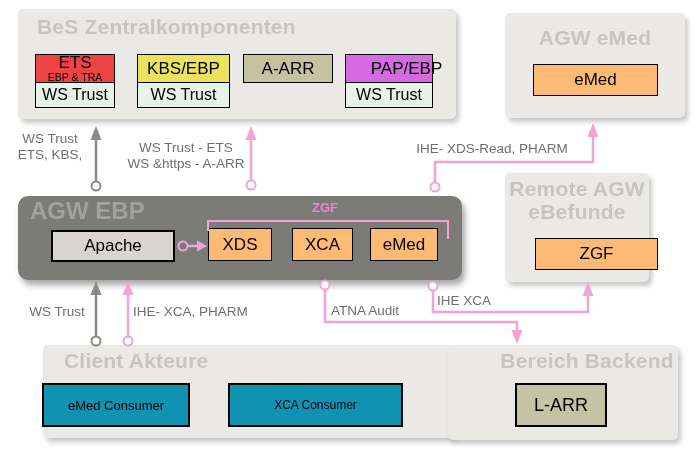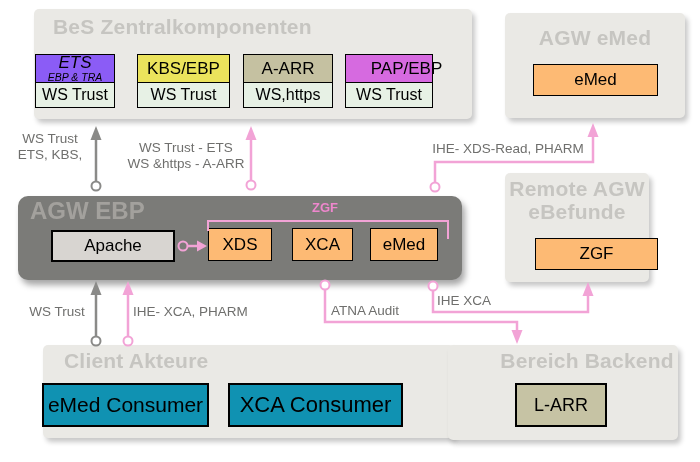--- a/index.html
+++ b/index.html
@@ -24,21 +24,21 @@
   }
   .agw-ebp-title{
     position:absolute;left:12px;top:1px;font-weight:bold;font-size:24px;color:#a3a19d;
   }
   
   .box{
     position:absolute;border:1.5px solid #000;display:flex;align-items:center;
     justify-content:center;font-size:17px;color:#000;text-align:center;
   }
   .stack-top{flex-direction:column;line-height:1.05;}
-  .bg-green{background:#8b5cf6;font-style:italic;}
+  .bg-green{background:#ef4444;}
   .bg-yellow{background:#ebe35c;}
   .bg-khaki{background:#c5c1a1;}
   .bg-magenta{background:#d66ae0;padding-left:35px;}
   .bg-pale{background:#e7f1e5;}
   .bg-pink{background:#fdba74;}
   .bg-teal{background:#1092b2;border-width:2px;}
   .bg-larr{background:#c6c3a4;border-width:2px;}
   .bg-apache{background:#d8d5d1;border-width:2px;}
   .sub-line{font-size:10.5px;text-align:right;}
   .zgf-label{
@@ -52,21 +52,21 @@
   }
   .conn-label.center{text-align:center;}
   
   .overlay{position:absolute;left:0;top:0;width:700px;height:462px;z-index:5;pointer-events:none;}
 </style>
 </head>
 <body>
 
 <div class="canvas">
 
-  <div class="panel" style="left:18px;top:9px;width:438px;height:110px;margin-left:16px;">
+  <div class="panel" style="left:18px;top:9px;width:438px;height:110px;">
     <div class="panel-title" style="left:19px;top:6px;">BeS Zentralkomponenten</div>
   </div>
 
   <div class="panel" style="left:505px;top:13px;width:180px;height:105px;">
     <div class="panel-title centered" style="top:13px;">AGW eMed</div>
   </div>
 
   <div class="panel" style="left:505px;top:173px;width:144px;height:109px;">
     <div class="panel-title centered" style="top:4px;line-height:23px;">
       <div>Remote AGW</div>
@@ -89,49 +89,48 @@
   <div class="box stack-top bg-green" style="left:35px;top:54px;width:80px;height:29px;">
     <div>ETS</div>
     <div class="sub-line">EBP &amp; TRA</div>
   </div>
   <div class="box bg-pale" style="left:35px;top:81.5px;width:80px;height:26px;font-size:16px;">WS Trust</div>
 
   <div class="box bg-yellow" style="left:137px;top:54px;width:93px;height:29px;">KBS/EBP</div>
   <div class="box bg-pale" style="left:137px;top:81.5px;width:93px;height:26px;font-size:16px;">WS Trust</div>
 
   <div class="box bg-khaki" style="left:243px;top:54px;width:90px;height:29px;">A-ARR</div>
-  <div class="box bg-pale" style="left:243px;top:81.5px;width:90px;height:26px;font-size:16px;">WS,https</div>
 
   <div class="box bg-magenta" style="left:345px;top:54px;width:88px;height:29px;">PAP/EBP</div>
   <div class="box bg-pale" style="left:345px;top:81.5px;width:88px;height:26px;font-size:16px;">WS Trust</div>
 
   <div class="box bg-pink" style="left:533px;top:64px;width:125px;height:32px;">eMed</div>
 
   <div class="box bg-pink" style="left:535px;top:238px;width:123px;height:32px;">ZGF</div>
 
   <div class="box bg-apache" style="left:51px;top:230px;width:124px;height:32px;">Apache</div>
   <div class="box bg-pink" style="left:208px;top:228px;width:64px;height:33px;">XDS</div>
   <div class="box bg-pink" style="left:292px;top:228px;width:61px;height:33px;">XCA</div>
   <div class="box bg-pink" style="left:370px;top:228px;width:68px;height:33px;">eMed</div>
   <div class="zgf-label">ZGF</div>
 
-  <div class="box bg-teal" style="left:42px;top:383px;width:167px;height:44px;font-size:21px;">eMed Consumer</div>
-  <div class="box bg-teal" style="left:228px;top:383px;width:175px;height:44px;font-size:22px;">XCA Consumer</div>
+  <div class="box bg-teal" style="left:42px;top:383px;width:148px;height:44px;font-size:13px;">eMed Consumer</div>
+  <div class="box bg-teal" style="left:228px;top:383px;width:175px;height:44px;font-size:12px;">XCA Consumer</div>
 
   <div class="box bg-larr" style="left:515px;top:383px;width:92px;height:44px;font-size:18px;">L-ARR</div>
 
   <div class="conn-label center" style="left:8px;top:131px;width:84px;">
     <div>WS Trust</div>
     <div>ETS, KBS,</div>
   </div>
   <div class="conn-label center" style="left:108px;top:140px;width:156px;">
     <div>WS Trust - ETS</div>
     <div>WS &amp;https - A-ARR</div>
   </div>
-  <div class="conn-label center" style="left:424px;top:141px;width:168px;">IHE- XDS-Read, PHARM</div>
+  <div class="conn-label center" style="left:408px;top:141px;width:168px;">IHE- XDS-Read, PHARM</div>
   <div class="conn-label center" style="left:22px;top:304px;width:70px;">WS Trust</div>
   <div class="conn-label" style="left:133px;top:304px;">IHE- XCA, PHARM</div>
   <div class="conn-label" style="left:331px;top:303px;">ATNA Audit</div>
   <div class="conn-label" style="left:437px;top:293px;">IHE XCA</div>
 
   <svg class="overlay" viewBox="0 0 700 462">
 
     <g>
       <line x1="96" y1="181" x2="96" y2="137" stroke="#8a8a88" stroke-width="2.5"></line>
       <polygon points="96,126 90.5,140 101.5,140" fill="#8a8a88"></polygon>

